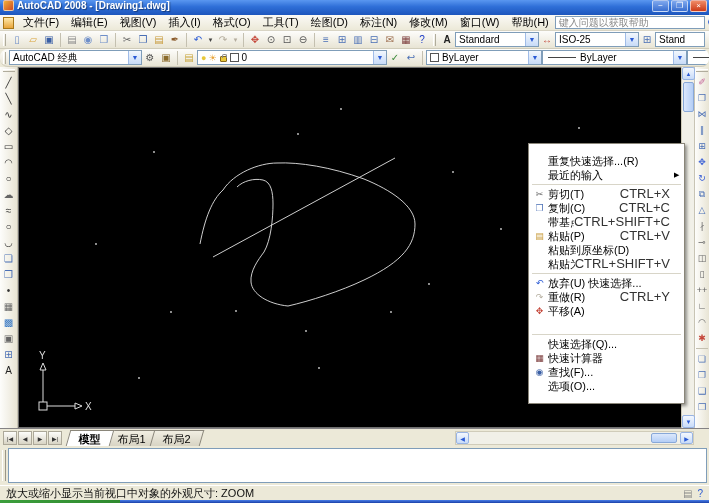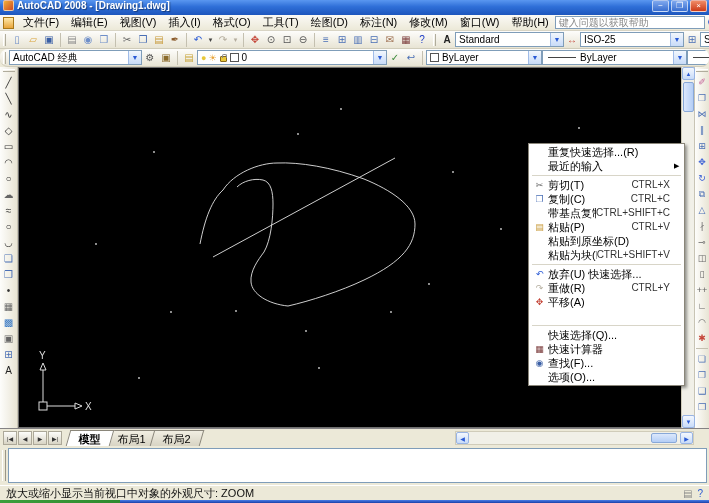--- a/index.html
+++ b/index.html
@@ -112,25 +112,25 @@
   .tray { margin-left:auto; display:flex; gap:5px; align-items:center; }
   .tray span { font-size:10px; }
 
   .taskstrip { position:absolute; left:0; top:500px; width:709px; height:3px;
     background:linear-gradient(#4a7fe8,#1a40a8); }
   .startstub { position:absolute; left:0; top:0; width:120px; height:3px;
     background:linear-gradient(90deg,#3c9e3c,#2f8a2f); }
 
   
   .ctxmenu { position:absolute; left:528px; top:143px; width:157px; z-index:10;
-    background:#fff; border:1px solid #8a867a; box-shadow:2px 2px 3px rgba(0,0,0,.4); padding:1px 0; }
+    background:#fff; border:1px solid #8a867a; box-shadow:2px 2px 3px rgba(0,0,0,.4); padding:10px 0; }
   .cm-item { height:14px; line-height:14px; display:flex; align-items:center; padding:0 2px; white-space:nowrap; }
   .cm-ico { width:17px; text-align:center; font-size:9px; font-style:normal; flex:none; }
   .cm-label { flex:1; overflow:hidden; font-size:11px; }
-  .cm-short { font-size:10px; color:#333; padding-right:4px; }
+  .cm-short { font-size:13px; color:#333; padding-right:4px; }
   .cm-sub { width:8px; font-size:7px; color:#000; }
   .cm-item.sep { height:0; border-top:1px solid #d8d5c8; margin:2px 3px; padding:0; overflow:hidden; }
 </style>
 </head>
 <body>
 
 <div id="app">
 
   <div class="titlebar">
     <div class="appicon"></div>
@@ -286,28 +286,28 @@
         </span>
 
         <span class="tbtn">
           <i class="tg" style="color: rgb(26, 58, 197);">?</i>
         </span>
       </div>
     <div class="grip"></div>
     <span class="tbtn">
         <i class="tg" style="color:#222;font-weight:bold">A</i>
       </span>
-    <div class="combo" style="width:109px">
+    <div class="combo" style="width:84px">
       <span>Standard</span>
       <span class="cbtn">▼</span>
     </div>
     <span class="tbtn">
         <i class="tg" style="color:#c5473a">↔</i>
       </span>
-    <div class="combo" style="width:104px">
+    <div class="combo" style="width:84px">
       <span>ISO-25</span>
       <span class="cbtn">▼</span>
     </div>
     <span class="tbtn">
         <i class="tg" style="color:#4a6fb5">⊞</i>
       </span>
     <div class="combo" style="width:50px">
       <span>Stand</span>
     </div>
   </div>

